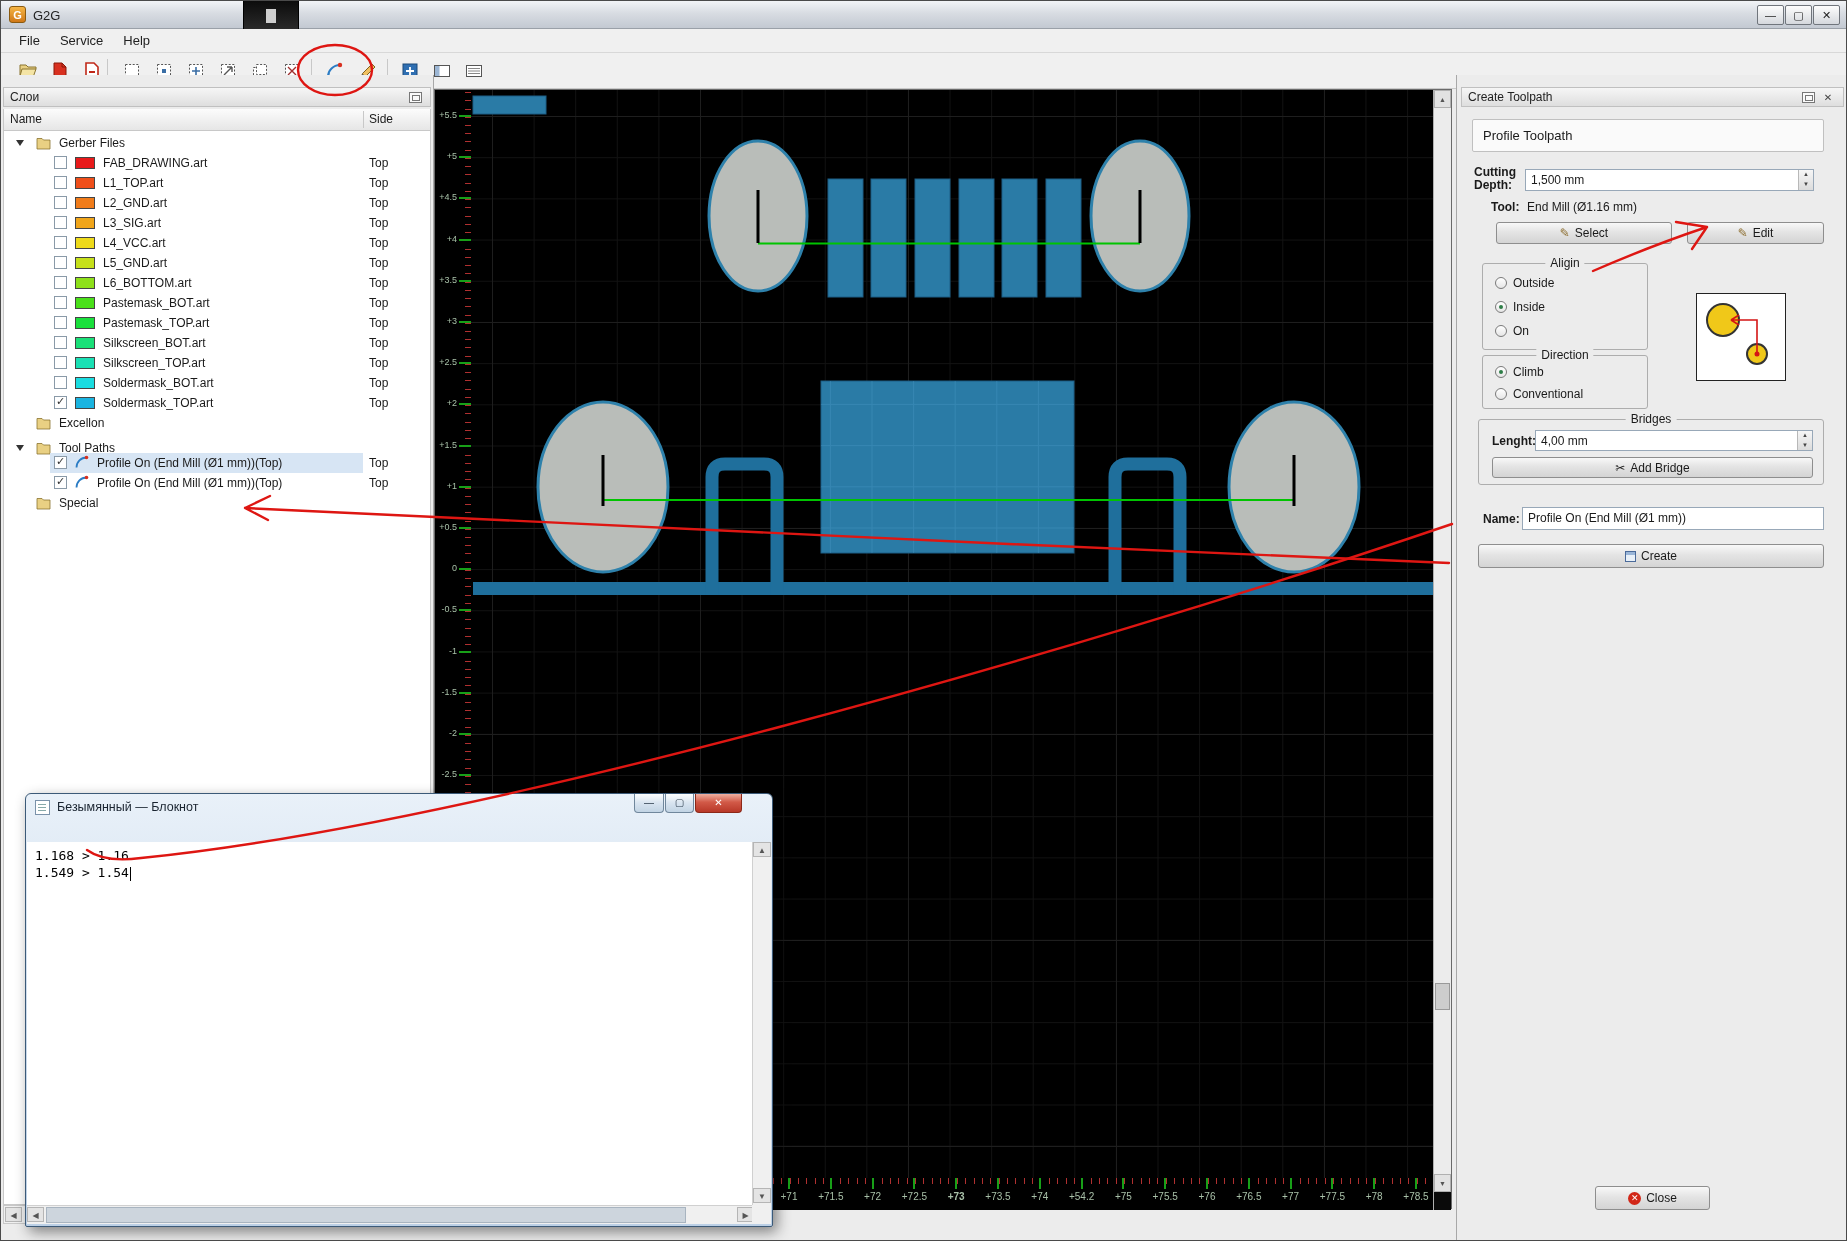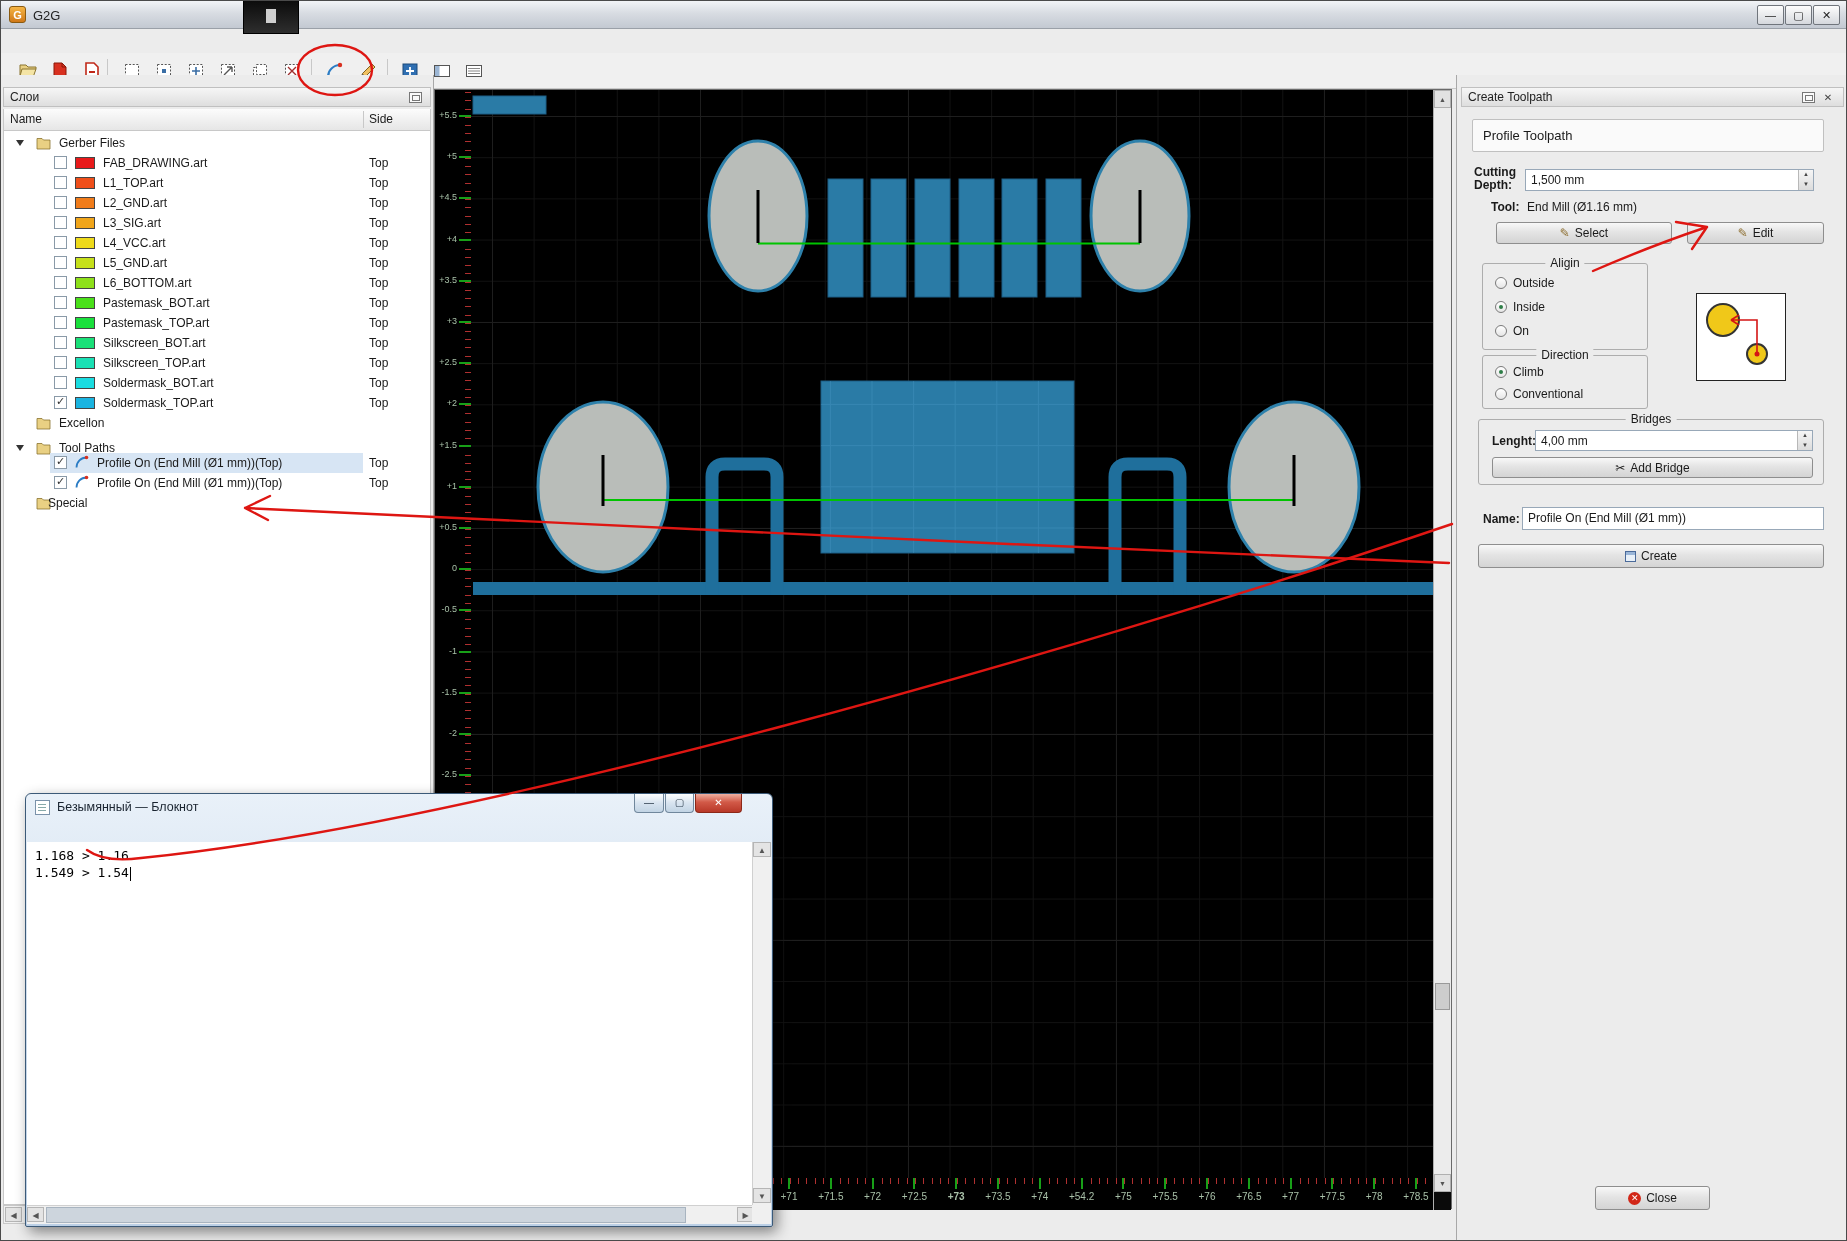--- a/index.html
+++ b/index.html
@@ -106,20 +106,25 @@
     <div class="darkfrag">
         <i></i>
       </div>
     <div class="winbtns">
       <div class="wbtn">—</div>
       <div class="wbtn">▢</div>
       <div class="wbtn">✕</div>
     </div>
   </div>
 
+  <div class="menubar">
+    <span class="mitem">File</span>
+    <span class="mitem">Service</span>
+    <span class="mitem">Help</span>
+  </div>
 
   <div class="toolbar"></div>
   <div class="tbtn" style="left:12px">
       <svg width="20" height="20" viewBox="0 0 20 20">
         <path d="M2 15V4h6l2 2h8v2" fill="#e9d083" stroke="#8a7430"></path>
         <path d="M4 8h14l-2.5 7H2z" fill="#f4e4a4" stroke="#8a7430"></path>
       </svg>
     </div>
   <div class="tbtn" style="left:44px">
       <svg width="20" height="20" viewBox="0 0 20 20">
@@ -327,21 +332,21 @@
               <path d="M2.5 12.5A10 10 0 0 1 12.5 2.5" fill="none" stroke="#2b7cc4" stroke-width="1.8"></path>
               <circle cx="12.5" cy="2.5" r="1.8" fill="#d83020"></circle>
             </svg></span>
         <span class="tl" style="left:93px">Profile On (End Mill (Ø1 mm))(Top)</span>
         <span class="ts">Top</span>
       </div>
       <div class="trow" style="top:362px">
         <span class="fico"><svg width="15" height="13" viewBox="0 0 15 13">
               <path d="M1 12V1.5h5l1.5 1.5H14v9z" fill="#e9d083" stroke="#8a7430" stroke-width=".8"></path>
             </svg></span>
-        <span class="tl" style="left:44px">Special</span>
+        <span class="tl" style="left:55px">Special</span>
       </div>
     </div>
     <div class="hscroll">
       <span class="sarr" style="left:1px">◀</span>
       <span class="sarr" style="right:1px">▶</span>
     </div>
   </div>
 
   <div class="canvas">
     <div class="plot"></div>

